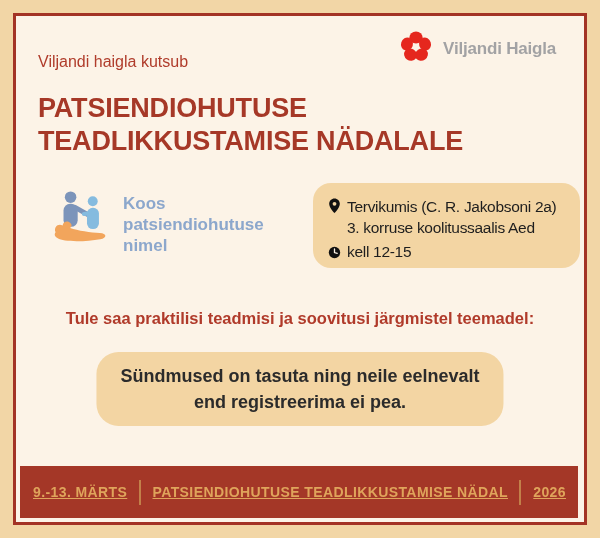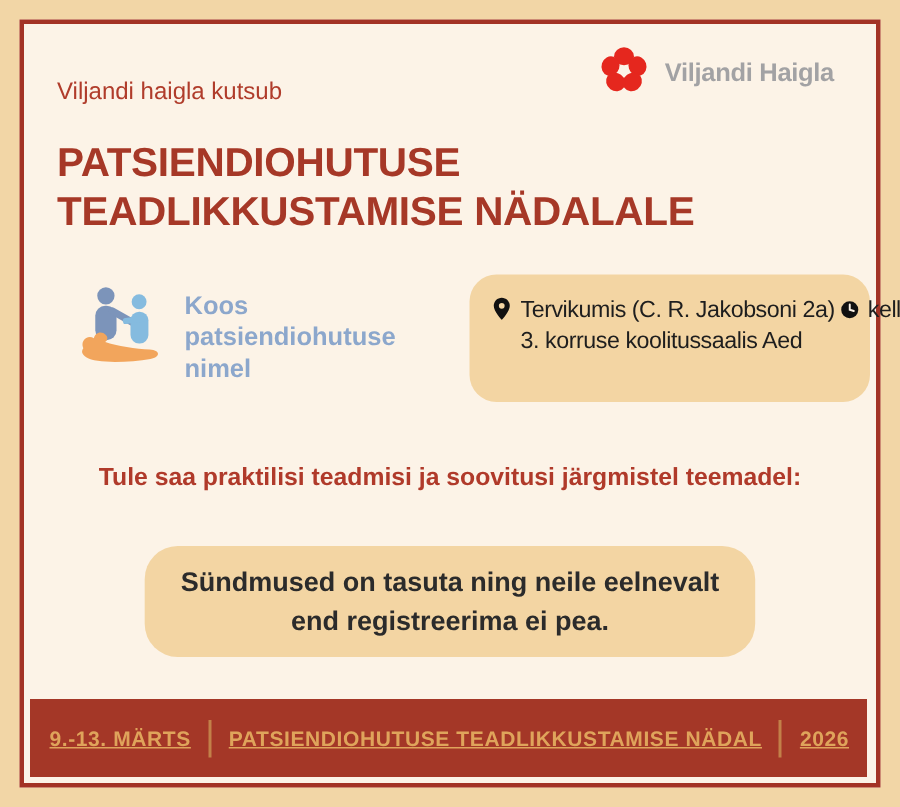--- a/index.html
+++ b/index.html
@@ -43,40 +43,40 @@
     display:flex;align-items:flex-start;gap:9px;
   }
   .campaign-text{
     padding-top:7px;
     font-size:17px;font-weight:bold;color:#8CA7CC;line-height:21px;
   }
   .infobox{
     position:absolute;left:297px;top:167px;width:267px;height:85px;
     background:#F3D5A3;border-radius:18px;
     box-sizing:border-box;padding:13px 8px 12px 15px;
-    display:flex;flex-direction:row;gap:3px;
+    display:flex;flex-direction:column;gap:3px;
     color:#1E1E1E;font-size:15.5px;line-height:21px;letter-spacing:-0.3px;
   }
   .inforow{display:flex;gap:6px;align-items:flex-start;white-space:nowrap;}
   .inforow .ic{flex:0 0 13px;padding-top:2px;}
 
   
   .intro{
     position:absolute;left:0;right:0;top:293px;
     text-align:center;font-size:16.5px;font-weight:bold;color:#B03A2A;
     white-space:nowrap;
   }
 
   
   .notebox{
     position:absolute;top:336px;left:50%;transform:translateX(-50%);
     background:#F3D5A3;border-radius:22px;
     padding:11px 24px;width:max-content;
     text-align:center;font-size:18px;font-weight:bold;color:#2B2B2B;
-    line-height:26px;white-space:nowrap;margin-top:12px;
+    line-height:26px;white-space:nowrap;
   }
 
   
   .footer{
     position:absolute;left:4px;right:6px;bottom:4px;height:52px;
     background:#A43727;
     display:flex;align-items:center;
     color:#DFA45B;font-weight:bold;font-size:14px;letter-spacing:0.4px;
     white-space:nowrap;
     text-decoration:underline;

